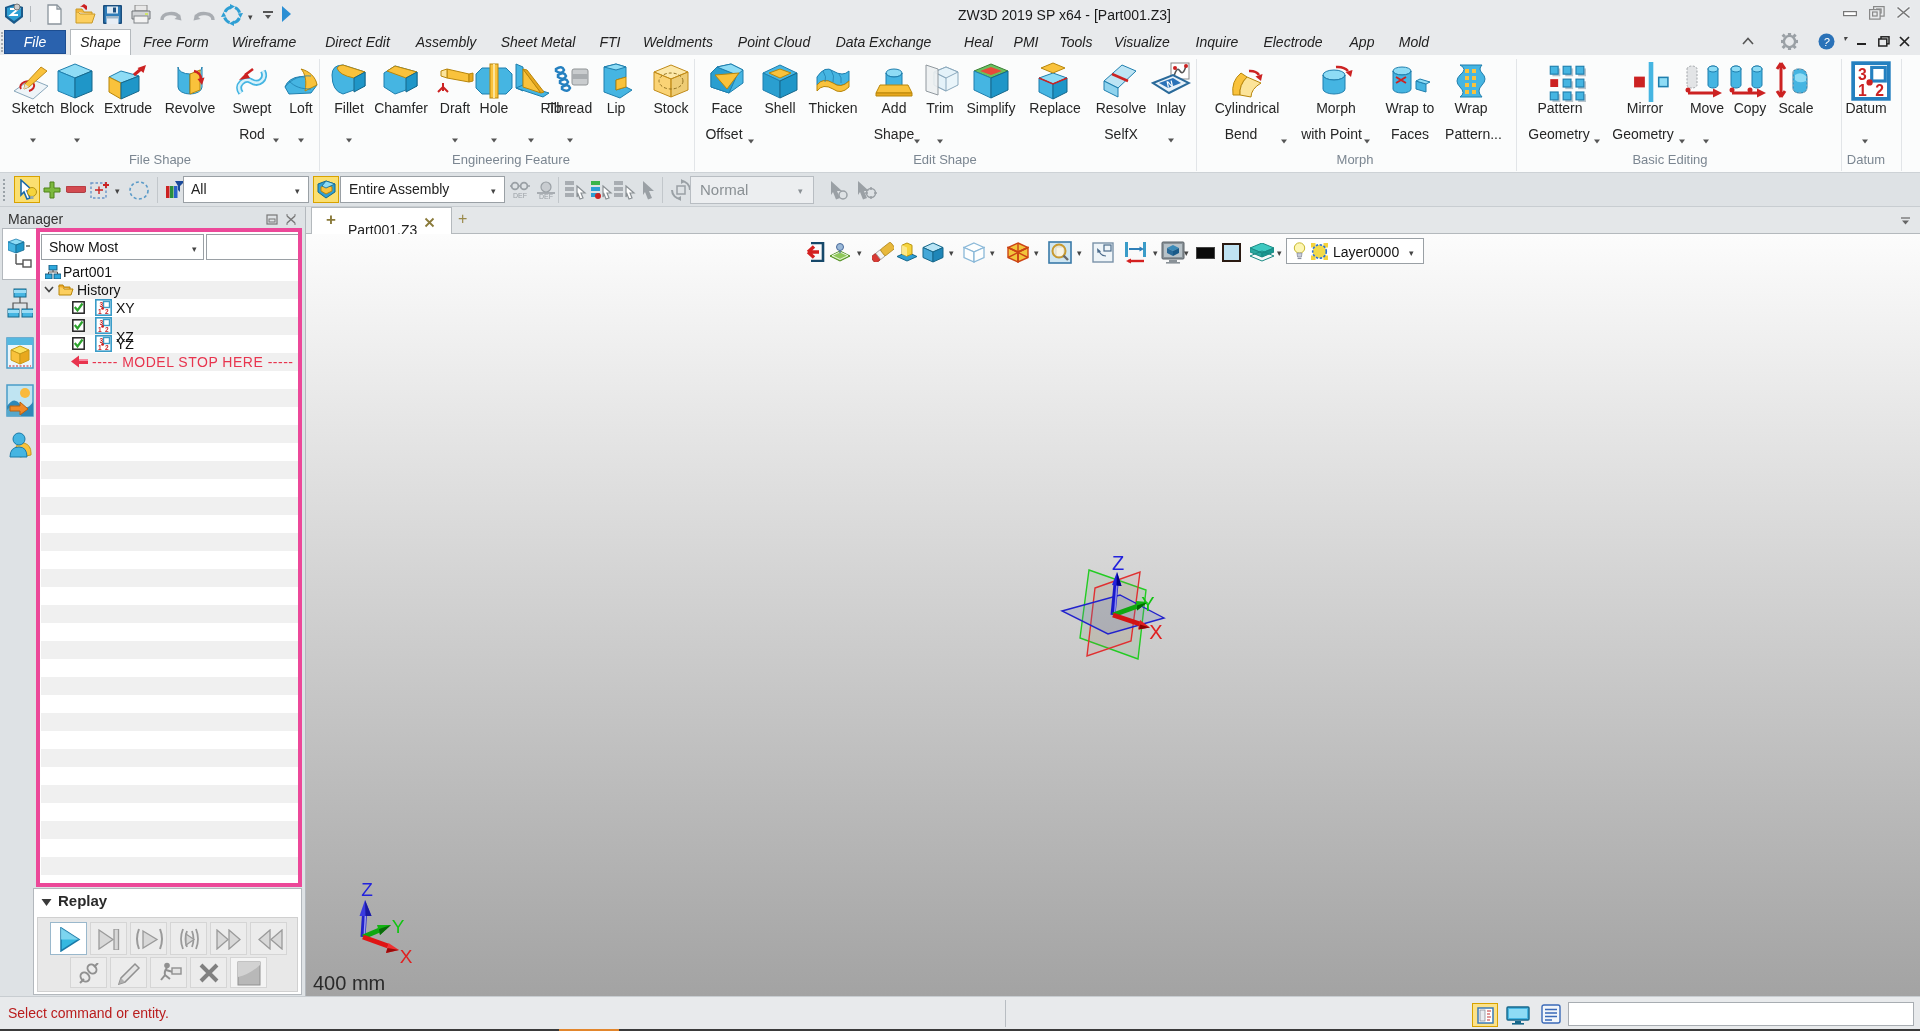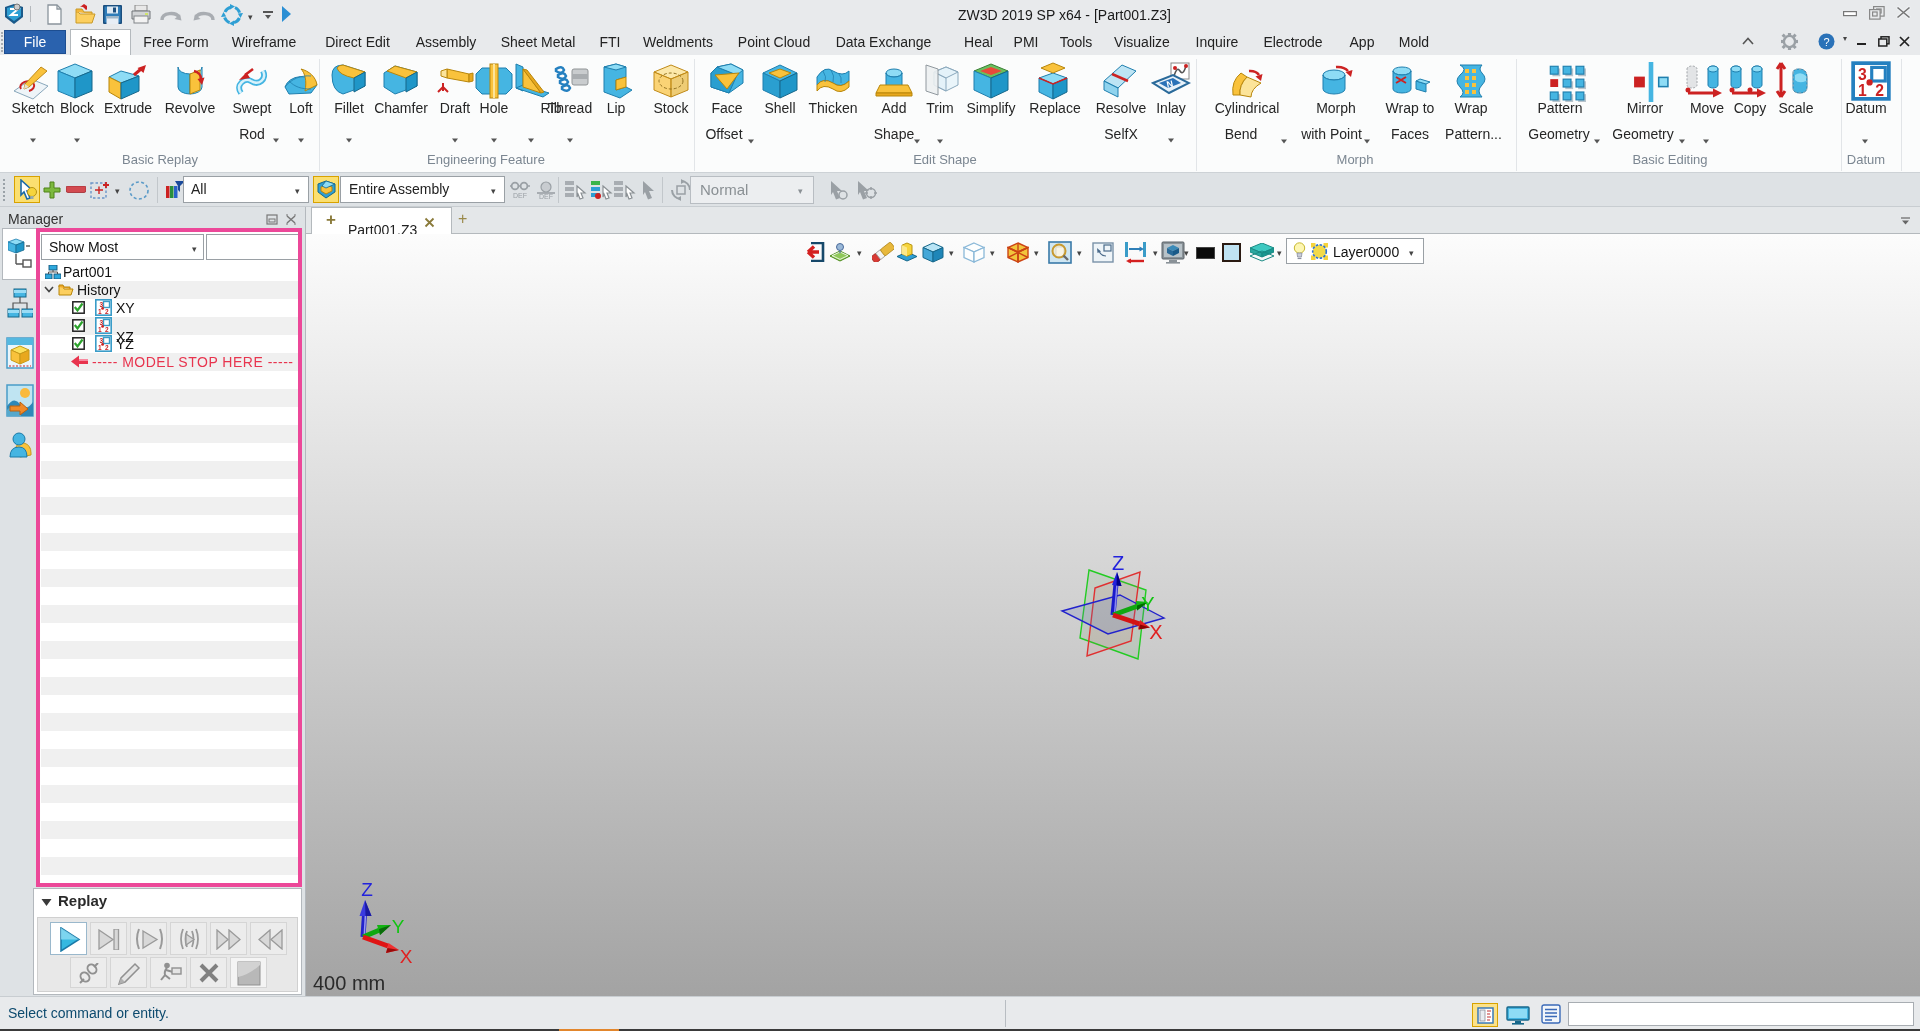--- a/index.html
+++ b/index.html
@@ -5,21 +5,21 @@
 * { margin:0; padding:0; box-sizing:border-box; }
 html,body { width:1920px; height:1031px; overflow:hidden; font-family:"Liberation Sans", sans-serif; }
 body { position:relative; background:#e9ebed; }
 .abs { position:absolute; }
 
 
 #titlebar { position:absolute; left:0; top:0; width:1920px; height:29px; background:#e8eaec; }
 #title-text { position:absolute; left:958px; top:7px; font-size:14px; color:#1a1a1a; white-space:nowrap; }
 
 
-#menurow { position:absolute; left:0; top:29px; width:1920px; height:26px; background:#e8eaec; }
+#menurow { position:absolute; left:0; top:29px; width:1920px; height:26px; background:#e8eaec;font-style:italic; }
 #filebtn { position:absolute; left:4px; top:1px; width:62px; height:24px; background:#2a62ae; border:1px solid #1d4e91; color:#fff; font-size:14px; text-align:center; line-height:23px; }
 #shapetab { position:absolute; left:70px; top:0px; width:61px; height:26px; background:#ffffff; border:1px solid #b4b9bd; border-bottom:none; color:#222; font-size:14px; text-align:center; line-height:25px; }
 .menuitem { position:absolute; top:0; height:26px; line-height:26px; font-size:14px; color:#222; text-align:center; }
 
 
 #ribbon { position:absolute; left:0; top:55px; width:1920px; height:118px; background:#fbfcfc; border-bottom:1px solid #cdd2d6; }
 .ribicon { position:absolute; top:6px; width:40px; height:40px; }
 .riblabel { position:absolute; top:44px; height:18px; font-size:14px; color:#262626; text-align:center; line-height:18px; white-space:nowrap; }
 .riblabel2 { position:absolute; top:70px; height:18px; font-size:14px; color:#262626; text-align:center; line-height:18px; white-space:nowrap; }
 .ribcaret { position:absolute; top:81px; width:8px; height:8px; font-size:8px; color:#444; text-align:center; }
@@ -41,21 +41,21 @@
 #replaybody { position:absolute; left:3px; top:28px; width:261px; height:75px; background:#e8e8e8; border:1px solid #d0d0d0; }
 .rbtn { position:absolute; width:37px; height:33px; background:#ececec; border:1px solid #d5d5d5; }
 .rbtn2 { position:absolute; width:37px; height:31px; background:#ececec; border:1px solid #d5d5d5; }
 
 
 #tabbar { position:absolute; left:306px; top:207px; width:1614px; height:27px; background:#e4e7e9; border-bottom:1px solid #b4b9bd; }
 #parttab { position:absolute; left:5px; top:0px; width:141px; height:27px; background:#fff; border:1px solid #b4b9bd; border-bottom:none; }
 #viewport { position:absolute; left:306px; top:234px; width:1614px; height:762px; background:linear-gradient(#fcfcfc, #a3a3a3); }
 
 
-#statusbar { position:absolute; left:0; top:996px; width:1920px; height:33px; background:#e8eaec; border-top:1px solid #c8cdd1; font-size:14px; color:#0c4a6e; }
+#statusbar { position:absolute; left:0; top:996px; width:1920px; height:33px; background:#e8eaec; border-top:1px solid #c8cdd1; font-size:14px; color:#b91c1c; }
 #bottomstrip { position:absolute; left:0; top:1029px; width:1920px; height:2px; background:#3a3a3a; }
 </style>
 </head>
 <body>
 
 <div id="titlebar">
 
   <svg class="abs" style="left:3px;top:3px" width="22" height="22" viewBox="0 0 22 22">
     <polygon points="2,4 11,1 20,4 20,14 11,21 2,14" fill="#1b5a8a"></polygon>
     <polygon points="4,5 11,3 18,5 18,13 11,18 4,13" fill="#2e9fd4"></polygon>
@@ -246,21 +246,21 @@
   <svg class="ribicon" style="left:281px" width="40" height="40" viewBox="0 0 40 40">
     <path d="M4 26 A 17 14 0 0 1 36 24 L30 32 L8 33 Z" fill="#45b5e2" stroke="#1f7fae" stroke-width="1"></path>
     <path d="M20 8 C28 10 35 16 36 24 L24 30 C26 20 24 12 20 8" fill="#f9c23c" stroke="#b8860b" stroke-width="1"></path>
     <path d="M4 26 C10 18 20 14 30 15 M8 20 C14 26 20 28 30 28" fill="none" stroke="#1f7fae" stroke-width="0.8"></path>
   </svg>
   <div class="riblabel" style="left:276px;width:50px">Loft</div>
   <svg class="ribcaret" style="left:297px" width="8" height="8" viewBox="0 0 8 8">
       <polygon points="1,2.5 7,2.5 4,6.5" fill="#555"></polygon>
     </svg>
 
-  <div class="groupname" style="left:80px;width:160px">Basic Replay</div>
+  <div class="groupname" style="left:80px;width:160px">File Shape</div>
   <div class="groupsep" style="left:319px"></div>
 
   <svg class="ribicon" style="left:329px" width="40" height="40" viewBox="0 0 40 40">
     <path d="M3 14 Q3 4 14 4 L36 11 L36 25 L14 33 Q3 30 3 14" fill="#45b5e2" stroke="#1f7fae" stroke-width="1"></path>
     <path d="M14 4 L36 11 L25 17 Q10 14 8 7 Q10 4 14 4" fill="#f9c23c" stroke="#b8860b" stroke-width="1"></path>
     <path d="M36 11 L25 17 L25 31 L36 25 Z" fill="#1f96c8" stroke="#16678a" stroke-width="1"></path>
   </svg>
   <div class="riblabel" style="left:324px;width:50px">Fillet</div>
   <svg class="ribcaret" style="left:345px" width="8" height="8" viewBox="0 0 8 8">
       <polygon points="1,2.5 7,2.5 4,6.5" fill="#555"></polygon>
@@ -328,21 +328,21 @@
   <div class="riblabel" style="left:591px;width:50px">Lip</div>
 
   <svg class="ribicon" style="left:651px" width="40" height="40" viewBox="0 0 40 40">
     <polygon points="20,4 37,11 20,18 3,11" fill="#fce49a" fill-opacity="0.85" stroke="#c08a18" stroke-width="1"></polygon>
     <polygon points="3,11 20,18 20,36 3,29" fill="#f9c23c" fill-opacity="0.7" stroke="#c08a18" stroke-width="1"></polygon>
     <polygon points="37,11 20,18 20,36 37,29" fill="#e8b83c" fill-opacity="0.7" stroke="#c08a18" stroke-width="1"></polygon>
     <ellipse cx="20" cy="20" rx="12" ry="8" fill="none" stroke="#907020" stroke-width="1" stroke-dasharray="3 2"></ellipse>
   </svg>
   <div class="riblabel" style="left:646px;width:50px">Stock</div>
 
-  <div class="groupname" style="left:406px;width:160px">Engineering Feature</div>
+  <div class="groupname" style="left:431px;width:160px">Engineering Feature</div>
   <div class="groupsep" style="left:694px"></div>
 
   <svg class="ribicon" style="left:707px" width="40" height="40" viewBox="0 0 40 40">
     <polygon points="10,6 24,3 36,9 36,22 22,32 4,26 4,12" fill="#45b5e2" stroke="#1f7fae" stroke-width="1"></polygon>
     <polygon points="10,6 30,14 22,32 4,26 4,12" fill="#2a9fd0" stroke="#1f7fae" stroke-width="1"></polygon>
     <polygon points="10,6 24,3 36,9 30,14" fill="#8edcf5" stroke="#1f7fae" stroke-width="1"></polygon>
     <polygon points="8,14 32,12 20,28" fill="#f9c23c" stroke="#b8860b" stroke-width="1"></polygon>
   </svg>
   <div class="riblabel" style="left:697px;width:60px">Face</div>
   <div class="riblabel2" style="left:694px;width:60px">Offset</div>

